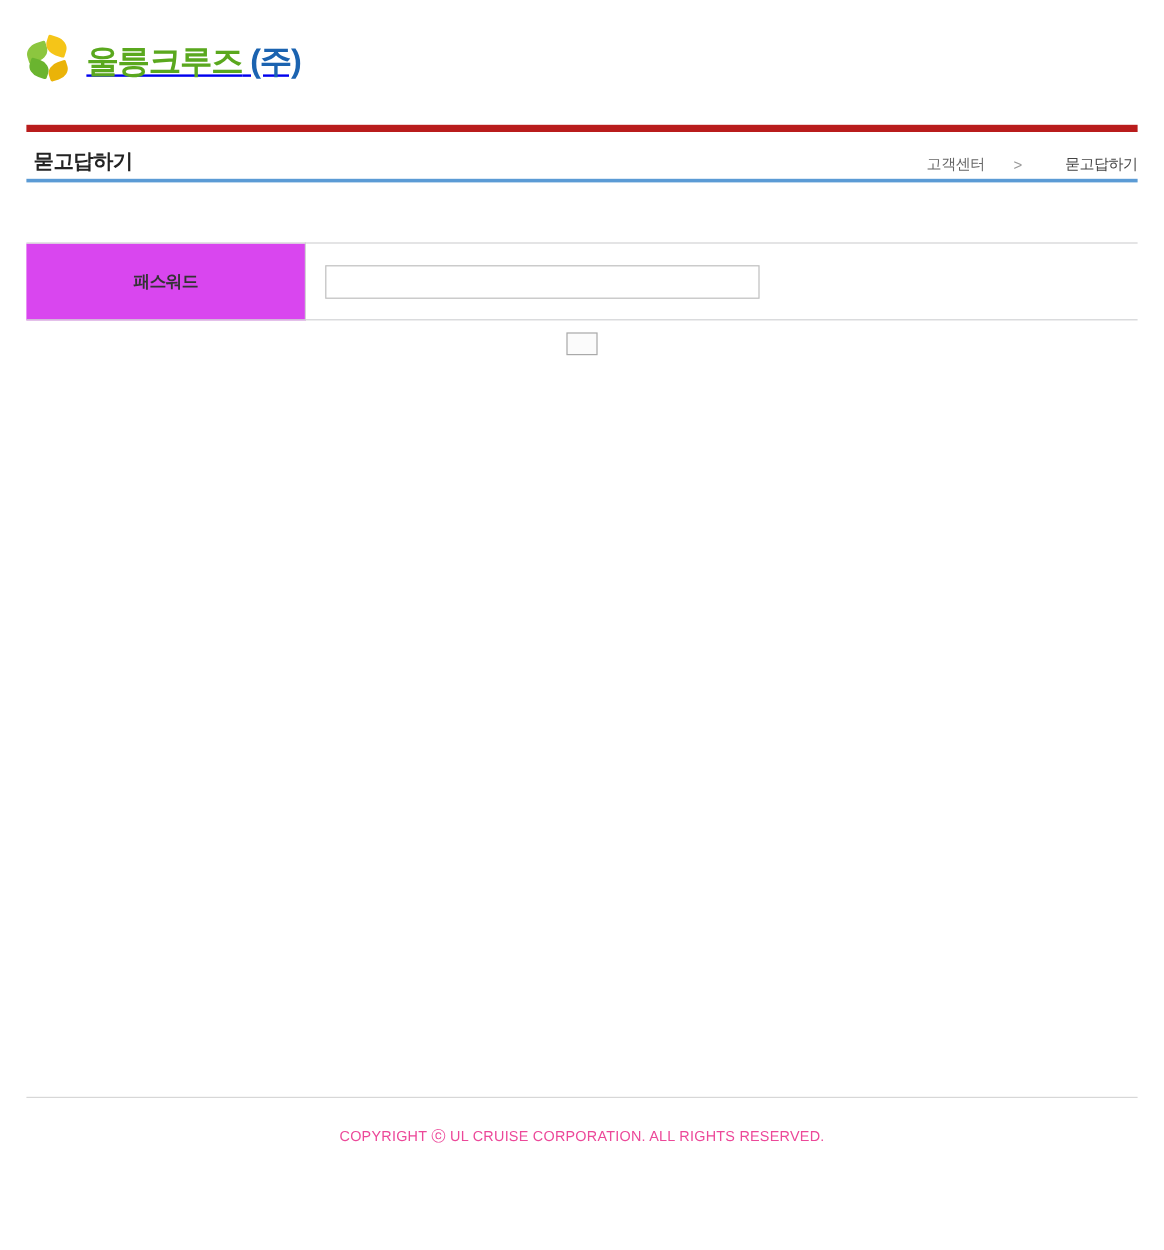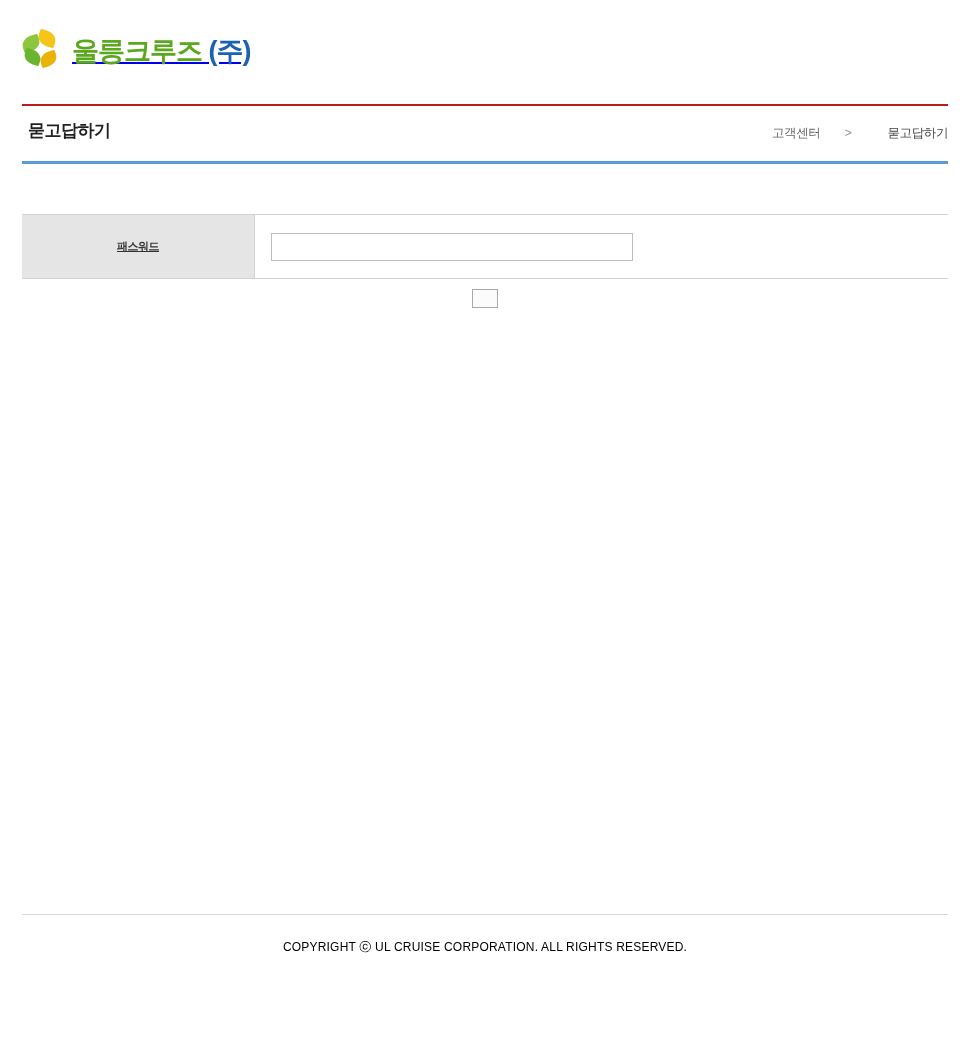--- a/index.html
+++ b/index.html
@@ -51,26 +51,25 @@
     white-space: nowrap;
     line-height: 1;
   }
   .logo-text .t-blue { color: #1b63b0; }
   .logo-text .t-green { color: #5aa81e; }
 
   
   .title-bar {
     position: relative;
     margin: 0 22px;
-    height: 60px;
-    border-top: 2px solid #b91c1c;
+    height: 48px;
+    border-top: 6px solid #b91c1c;
     border-bottom: 3px solid #5b9bd5;
     box-sizing: border-box;
     background: #ffffff;
-    font-family: Liberation Mono, monospace;
   }
   .page-title {
     position: absolute;
     left: 6px;
     top: 13px;
     font-size: 17px;
     font-weight: bold;
     color: #222;
     letter-spacing: -0.5px;
   }
@@ -94,31 +93,30 @@
     padding-top: 50px;
   }
   table.pw-table {
     width: 100%;
     border-collapse: collapse;
     table-layout: fixed;
   }
   table.pw-table tr { height: 64px; }
   td.label-cell {
     width: 230px;
-    background: #e5e5e5;
+    background: #d946ef;
     border-top: 1px solid #d2d3d5;
     border-bottom: 1px solid #d2d3d5;
     border-right: 1px solid #d2d3d5;
     text-align: center;
     vertical-align: middle;
-    font-size: 11px;
+    font-size: 14px;
     font-weight: bold;
     color: #333;
     letter-spacing: -0.5px;
-    text-decoration: underline;
   }
   td.value-cell {
     border-top: 1px solid #d2d3d5;
     border-bottom: 1px solid #d2d3d5;
     background: #ffffff;
     padding-left: 16px;
     vertical-align: middle;
   }
   input.pw-input {
     width: 352px;
@@ -156,21 +154,21 @@
     position: absolute;
     left: 22px;
     right: 22px;
     top: 914px;
     border-top: 1px solid #d7d7d7;
     text-align: center;
   }
   .copyright {
     margin-top: 24px;
     font-size: 12px;
-    color: #000000;
+    color: #ec4899;
     letter-spacing: 0.2px;
   }
 </style>
 </head>
 <body>
 
 <div class="site-header">
   <a class="logo-block" href="#">
     <span class="logo-mark">
       <span class="petal p1"></span>

